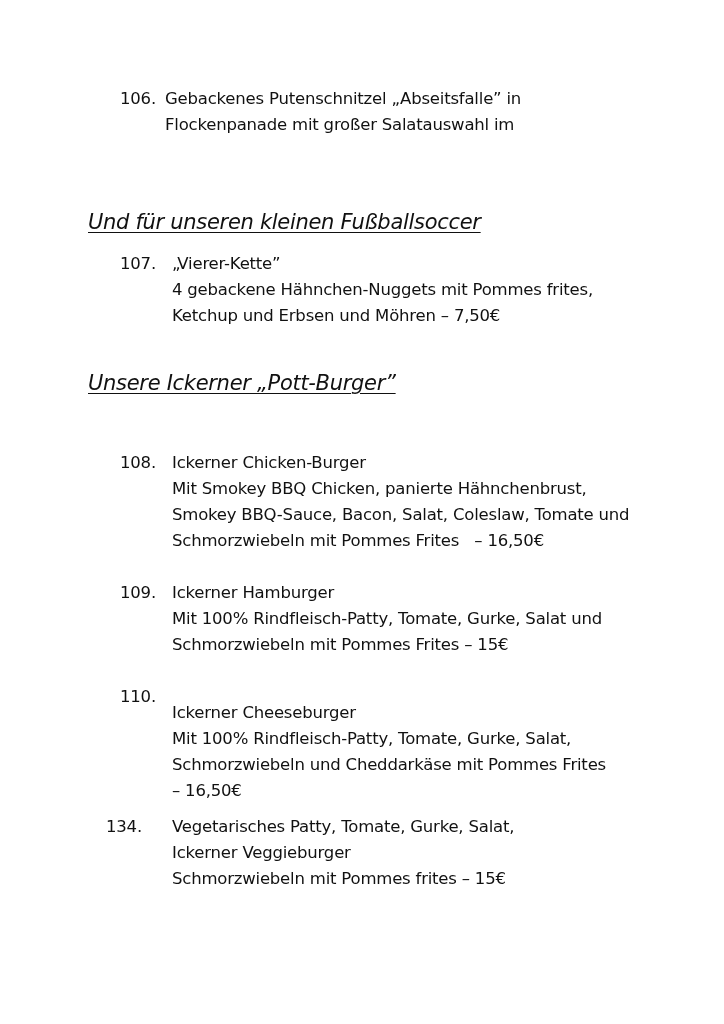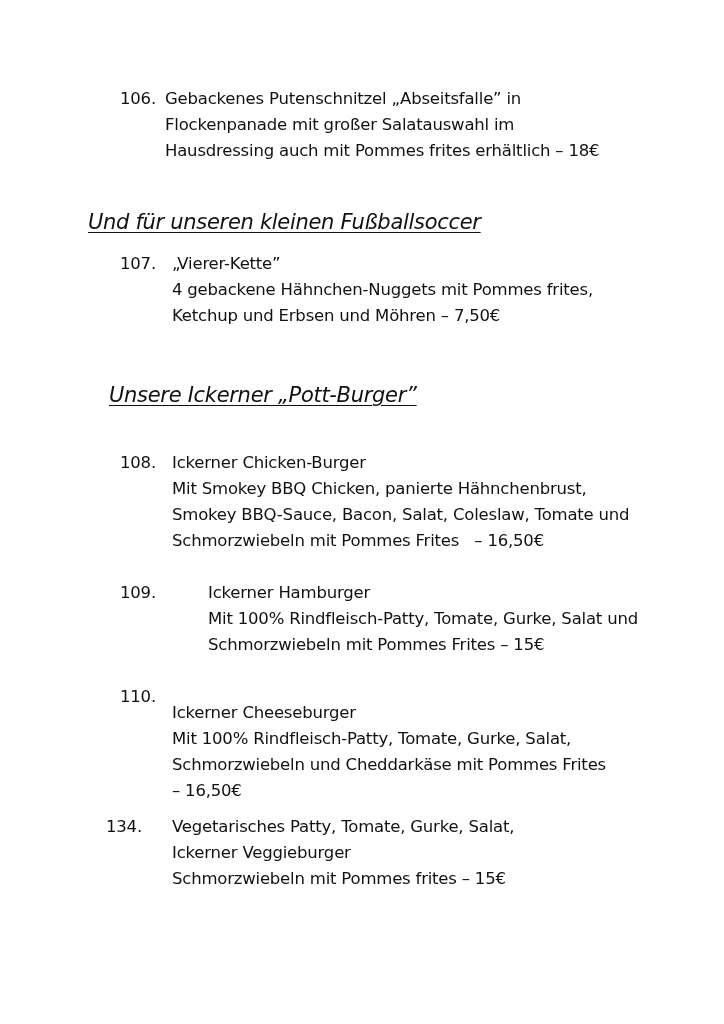--- a/index.html
+++ b/index.html
@@ -54,50 +54,49 @@
 </head>
 <body>
 
 <div class="page">
 
   <div class="item" style="left:120px; top:86px;">
     <span class="num">106.</span>
     <div class="lines" style="left:45px;">
       <span class="line">Gebackenes Putenschnitzel „Abseitsfalle” in</span>
       <span class="line">Flockenpanade mit großer Salatauswahl im</span>
-      <span class="line">Hausdressing auch mit Pommes frites erhältlich – 18€</span>
     </div>
   </div>
 
   <div class="heading" style="top:210px;">Und für unseren kleinen Fußballsoccer</div>
 
   <div class="item" style="left:120px; top:251px;">
     <span class="num">107.</span>
     <div class="lines" style="left:52px;">
       <span class="line">„Vierer-Kette”</span>
       <span class="line">4 gebackene Hähnchen-Nuggets mit Pommes frites,</span>
       <span class="line">Ketchup und Erbsen und Möhren – 7,50€</span>
     </div>
   </div>
 
-  <div class="heading" style="top:383px;margin-left:21px;">Unsere Ickerner „Pott-Burger”</div>
+  <div class="heading" style="top:371px;">Unsere Ickerner „Pott-Burger”</div>
 
   <div class="item" style="left:120px; top:450px;">
     <span class="num">108.</span>
     <div class="lines" style="left:52px;">
       <span class="line">Ickerner Chicken-Burger</span>
       <span class="line">Mit Smokey BBQ Chicken, panierte Hähnchenbrust,</span>
       <span class="line">Smokey BBQ-Sauce, Bacon, Salat, Coleslaw, Tomate und</span>
       <span class="line" style="white-space:pre;">Schmorzwiebeln mit Pommes Frites   – 16,50€</span>
     </div>
   </div>
 
   <div class="item" style="left:120px; top:580px;">
     <span class="num">109.</span>
-    <div class="lines" style="left:52px;margin-left:36px;">
+    <div class="lines" style="left:52px;">
       <span class="line">Ickerner Hamburger</span>
       <span class="line">Mit 100% Rindfleisch-Patty, Tomate, Gurke, Salat und</span>
       <span class="line">Schmorzwiebeln mit Pommes Frites – 15€</span>
     </div>
   </div>
 
   <div class="item" style="left:120px; top:684px;">
     <span class="num">110.</span>
     <div class="lines" style="left:52px;margin-top:16px;">
       <span class="line">Ickerner Cheeseburger</span>

